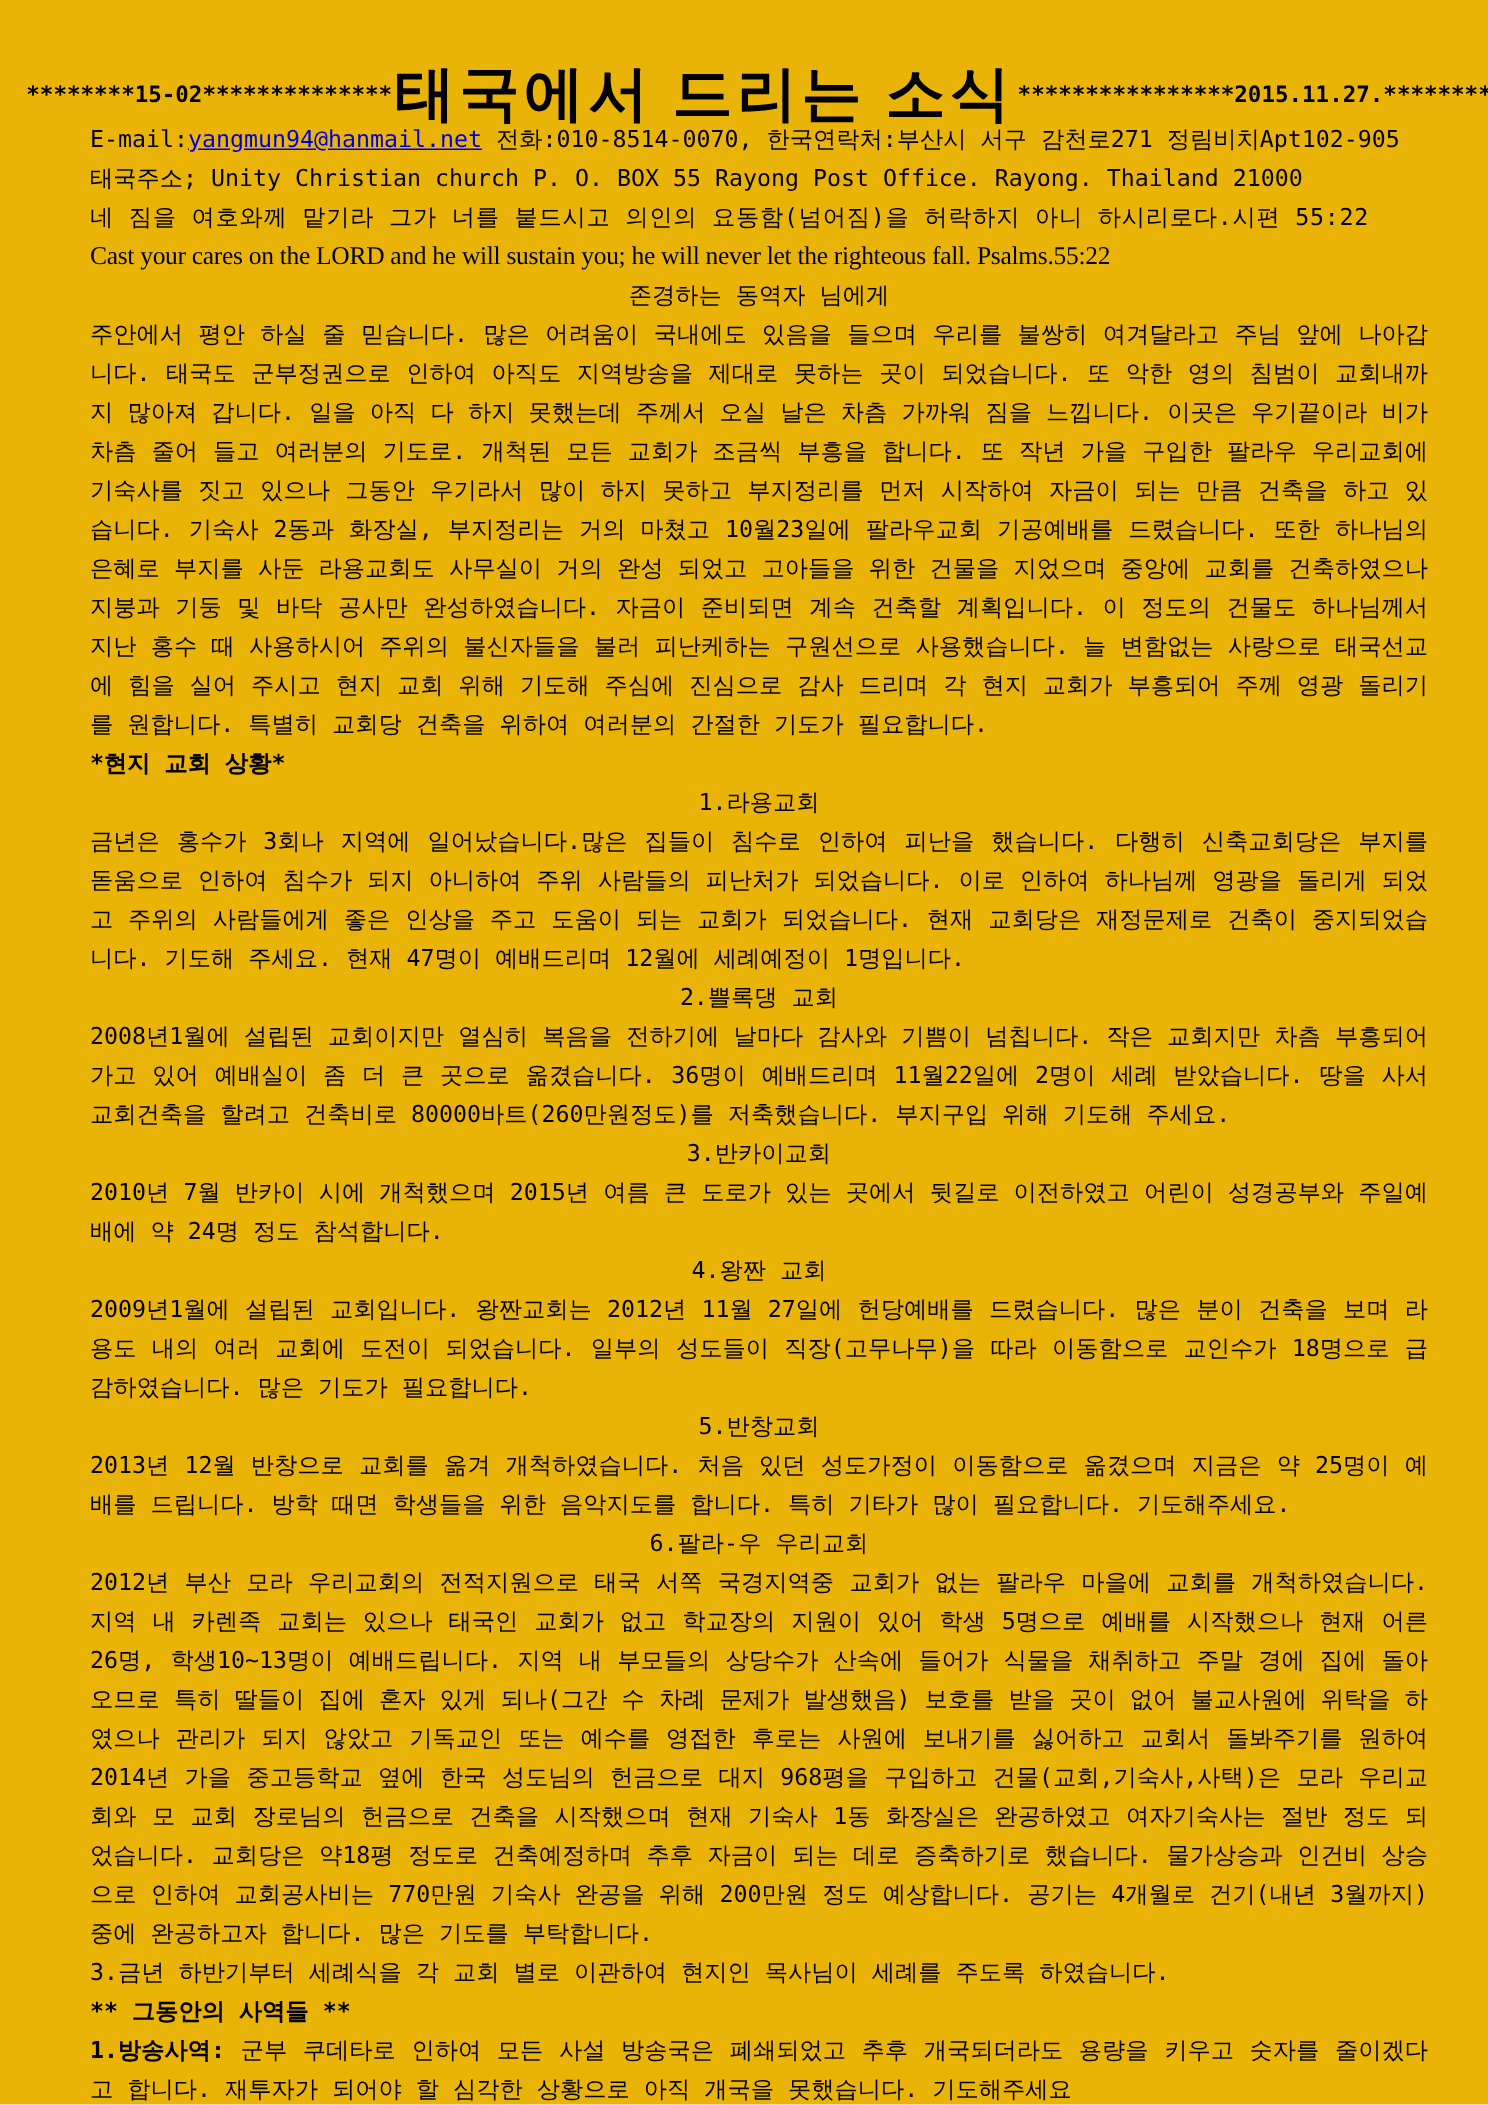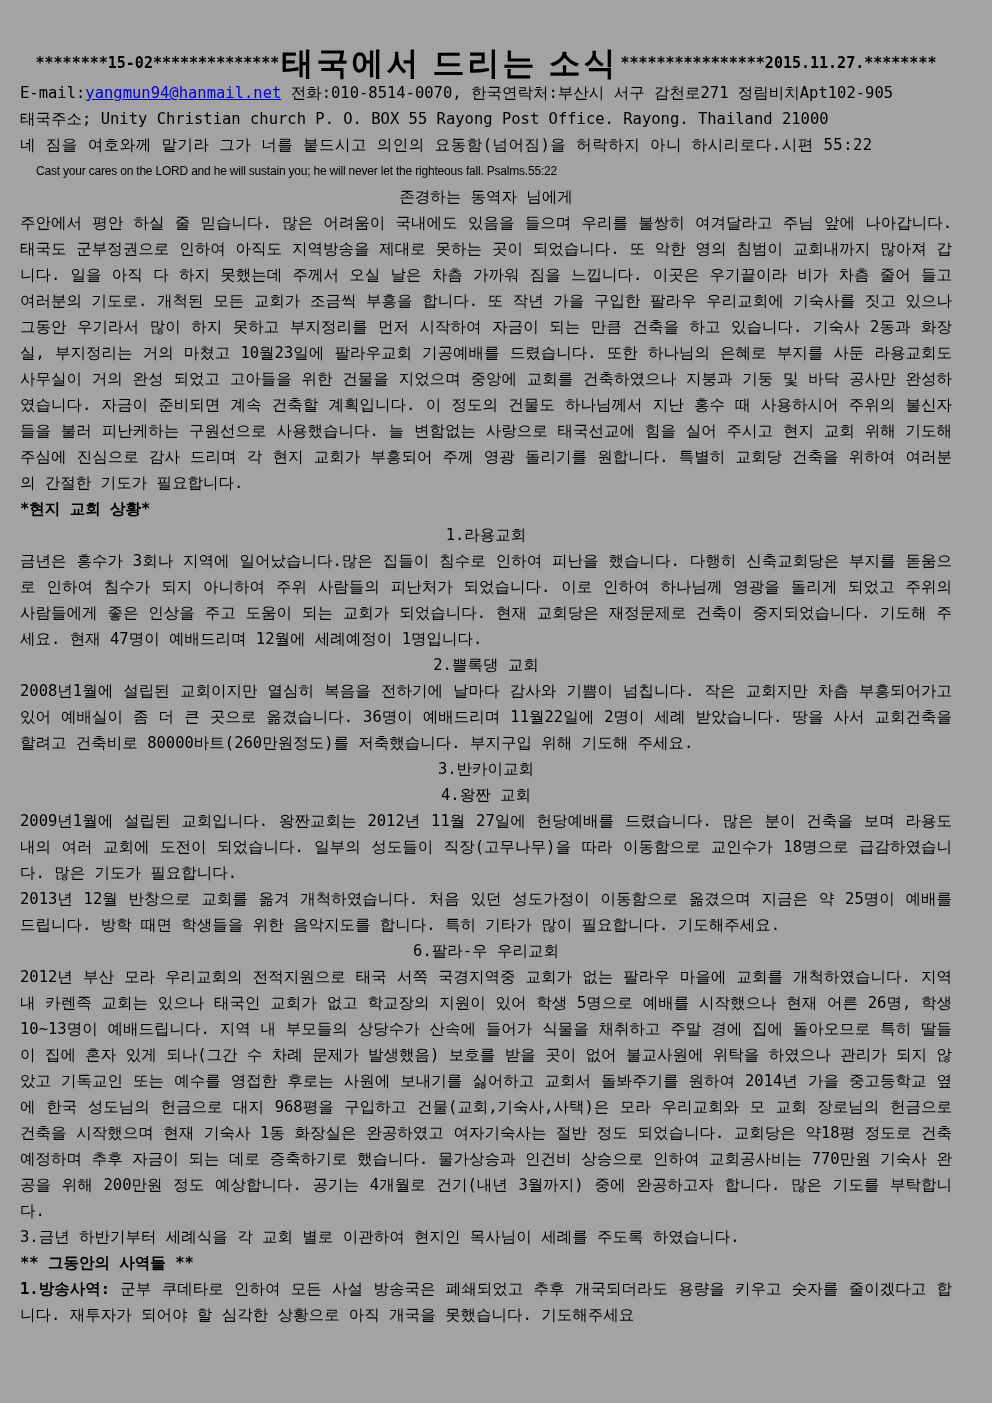--- a/index.html
+++ b/index.html
@@ -1,53 +1,52 @@
 <!DOCTYPE html>
 <html><head>
 <meta charset="utf-8">
 <style>
   html, body { margin: 0; padding: 0; background: #ffffff; }
   .page {
     width: 992px;
     height: 1403px;
     box-sizing: border-box;
-    background: #a3a3a3;
-    padding: 50px 40px 0 20px;
+    background: #eab308;
+    padding: 50px 40px 0 60px;
     color: #000000;
     font-family: "DejaVu Sans Mono", "Liberation Sans", sans-serif;
     font-size: 15.5px;
     line-height: 26px;
     overflow: hidden;
   }
   .masthead {
     display: flex;
     align-items: center;
     justify-content: center;
     font-weight: bold;
     font-size: 15px;
     white-space: nowrap;
     margin-bottom: 4px;
   }
   .masthead .stars { letter-spacing: 0px; }
   .masthead .title {
     font-family: "Liberation Serif", serif;
-    font-size: 32px;
+    font-size: 40px;
     font-weight: bold;
     letter-spacing: 3px;
     padding: 0 2px;
   }
   p { margin: 0; text-align: justify; }
   .contact-line b { font-weight: normal; }
   .email-link { color: #0000dd; text-decoration: underline; cursor: pointer; }
   .verse-kr { font-weight: normal; letter-spacing: 0.5px; }
   .verse-en {
-    font-family: Liberation Sans, sans-serif;
-    font-size: 12px;
+    font-family: Liberation Serif, serif;
+    font-size: 17px;
     letter-spacing: -0.2px;
-    margin-left: 16px;
   }
   .section-heading { font-weight: bold; text-align: left; }
   .church-name { text-align: center; }
   .ministry-label { font-weight: bold; }
 </style>
 </head>
 <body>
 
 <div class="page">
 
@@ -72,26 +71,28 @@
   <div>
     <p class="church-name">1.라용교회</p>
     <p>금년은 홍수가 3회나 지역에 일어났습니다.많은 집들이 침수로 인하여 피난을 했습니다. 다행히 신축교회당은 부지를 돋움으로 인하여 침수가 되지 아니하여 주위 사람들의 피난처가 되었습니다. 이로 인하여 하나님께 영광을 돌리게 되었고 주위의 사람들에게 좋은 인상을 주고 도움이 되는 교회가 되었습니다. 현재 교회당은 재정문제로 건축이 중지되었습니다. 기도해 주세요. 현재 47명이 예배드리며 12월에 세례예정이 1명입니다.</p>
   </div>
   <div>
     <p class="church-name">2.쁠록댕 교회</p>
     <p>2008년1월에 설립된 교회이지만 열심히 복음을 전하기에 날마다 감사와 기쁨이 넘칩니다. 작은 교회지만 차츰 부흥되어가고 있어 예배실이 좀 더 큰 곳으로 옮겼습니다. 36명이 예배드리며 11월22일에 2명이 세례 받았습니다. 땅을 사서 교회건축을 할려고 건축비로 80000바트(260만원정도)를 저축했습니다. 부지구입 위해 기도해 주세요.</p>
   </div>
   <div>
     <p class="church-name">3.반카이교회</p>
+    <p>2010년 7월 반카이 시에 개척했으며 2015년 여름 큰 도로가 있는 곳에서 뒷길로 이전하였고 어린이 성경공부와 주일예배에 약 24명 정도 참석합니다.</p>
   </div>
   <div>
     <p class="church-name">4.왕짠 교회</p>
     <p>2009년1월에 설립된 교회입니다. 왕짠교회는 2012년 11월 27일에 헌당예배를 드렸습니다. 많은 분이 건축을 보며 라용도 내의 여러 교회에 도전이 되었습니다. 일부의 성도들이 직장(고무나무)을 따라 이동함으로 교인수가 18명으로 급감하였습니다. 많은 기도가 필요합니다.</p>
   </div>
   <div>
+    <p class="church-name">5.반창교회</p>
     <p>2013년 12월 반창으로 교회를 옮겨 개척하였습니다. 처음 있던 성도가정이 이동함으로 옮겼으며 지금은 약 25명이 예배를 드립니다. 방학 때면 학생들을 위한 음악지도를 합니다. 특히 기타가 많이 필요합니다. 기도해주세요.</p>
   </div>
   <div>
     <p class="church-name">6.팔라-우 우리교회</p>
     <p>2012년 부산 모라 우리교회의 전적지원으로 태국 서쪽 국경지역중 교회가 없는 팔라우 마을에 교회를 개척하였습니다. 지역 내 카렌족 교회는 있으나 태국인 교회가 없고 학교장의 지원이 있어 학생 5명으로 예배를 시작했으나 현재 어른 26명, 학생10~13명이 예배드립니다. 지역 내 부모들의 상당수가 산속에 들어가 식물을 채취하고 주말 경에 집에 돌아오므로 특히 딸들이 집에 혼자 있게 되나(그간 수 차례 문제가 발생했음) 보호를 받을 곳이 없어 불교사원에 위탁을 하였으나 관리가 되지 않았고 기독교인 또는 예수를 영접한 후로는 사원에 보내기를 싫어하고 교회서 돌봐주기를 원하여 2014년 가을 중고등학교 옆에 한국 성도님의 헌금으로 대지 968평을 구입하고 건물(교회,기숙사,사택)은 모라 우리교회와 모 교회 장로님의 헌금으로 건축을 시작했으며 현재 기숙사 1동 화장실은 완공하였고 여자기숙사는 절반 정도 되었습니다. 교회당은 약18평 정도로 건축예정하며 추후 자금이 되는 데로 증축하기로 했습니다. 물가상승과 인건비 상승으로 인하여 교회공사비는 770만원 기숙사 완공을 위해 200만원 정도 예상합니다. 공기는 4개월로 건기(내년 3월까지) 중에 완공하고자 합니다. 많은 기도를 부탁합니다.</p>
   </div>
 
   <p>3.금년 하반기부터 세례식을 각 교회 별로 이관하여 현지인 목사님이 세례를 주도록 하였습니다.</p>
 
   <p class="section-heading">** 그동안의 사역들 **</p>

